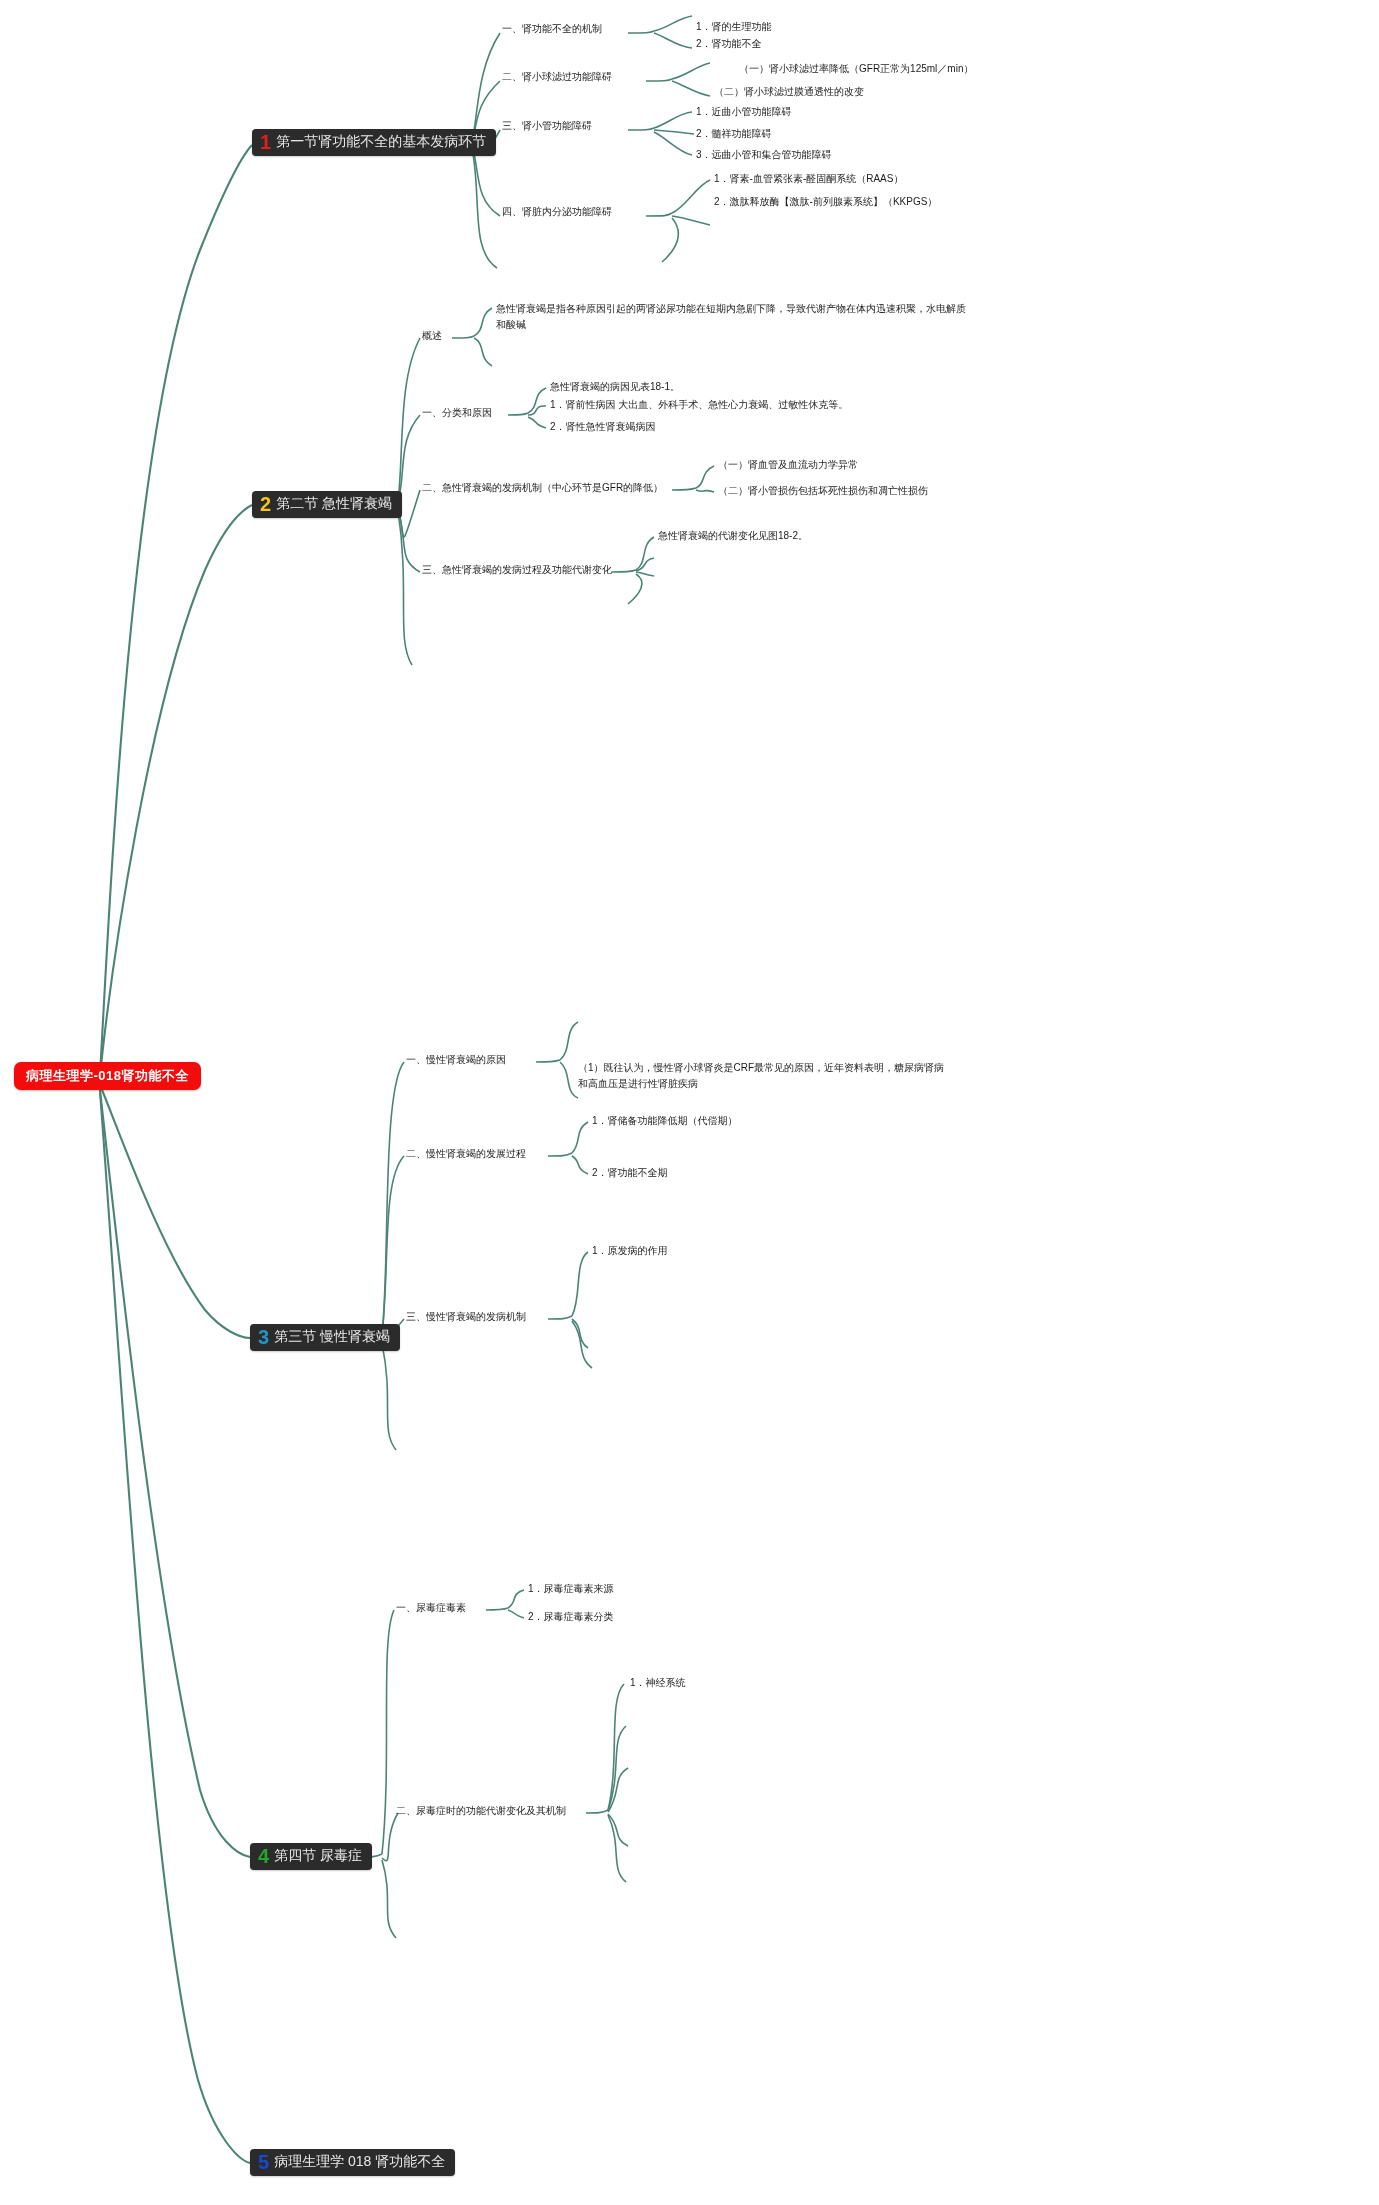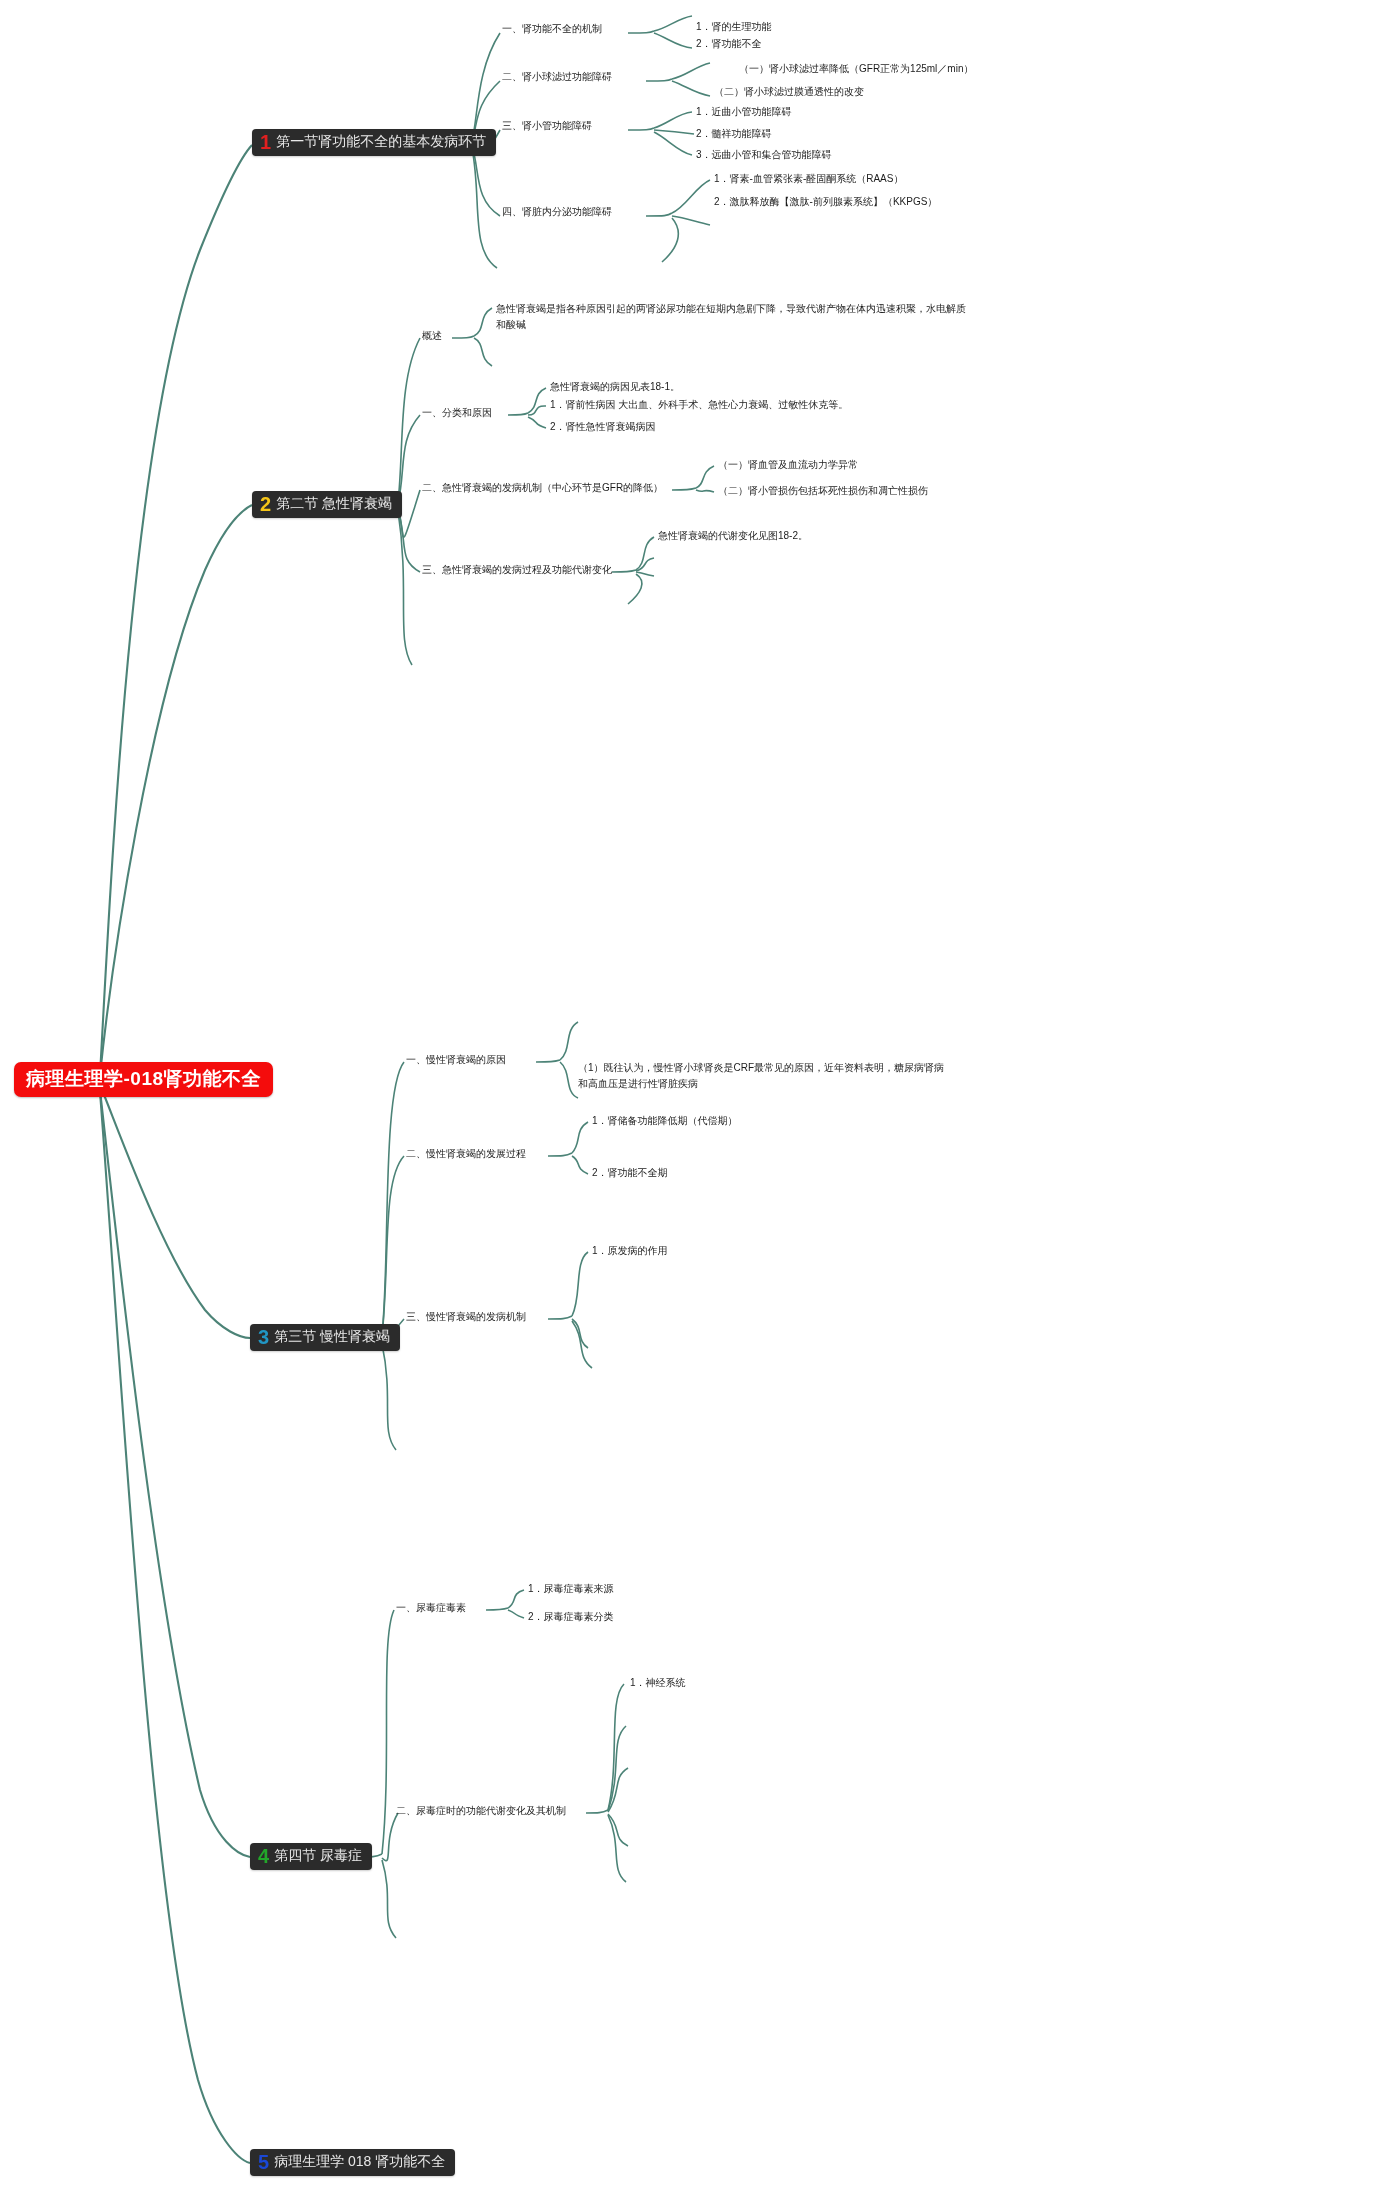--- a/index.html
+++ b/index.html
@@ -12,21 +12,21 @@
   svg.links{position:absolute;left:0;top:0;width:1379px;height:2205px;pointer-events:none;}
   svg.links path{fill:none;stroke:#4c8377;stroke-width:1.6;}
   svg.links path.thick{stroke-width:2.1;}
 
   
   .root-node{
     position:absolute;background:#f40c0c;border-radius:7px;
     padding:4px 12px 5px 12px;color:#ffffff;white-space:nowrap;
     box-shadow:0 1px 2px rgba(0,0,0,.25);
   }
-  .root-node .rt{font-size:19px;font-weight:bold;letter-spacing:.5px;}
+  .root-node .rt{font-size:13px;font-weight:bold;letter-spacing:.5px;}
 
   
   .sec-node{
     position:absolute;background:#2b2b2b;border-radius:4px;
     padding:3px 10px 4px 8px;white-space:nowrap;display:flex;align-items:center;
     box-shadow:0 1px 2px rgba(0,0,0,.2);
   }
   .sec-num{font-size:20px;font-weight:bold;line-height:1;margin-right:5px;
            font-family:"Liberation Sans","DejaVu Sans",sans-serif;}
   .sec-label{font-size:14px;color:#e8e8e8;line-height:1.1;}

